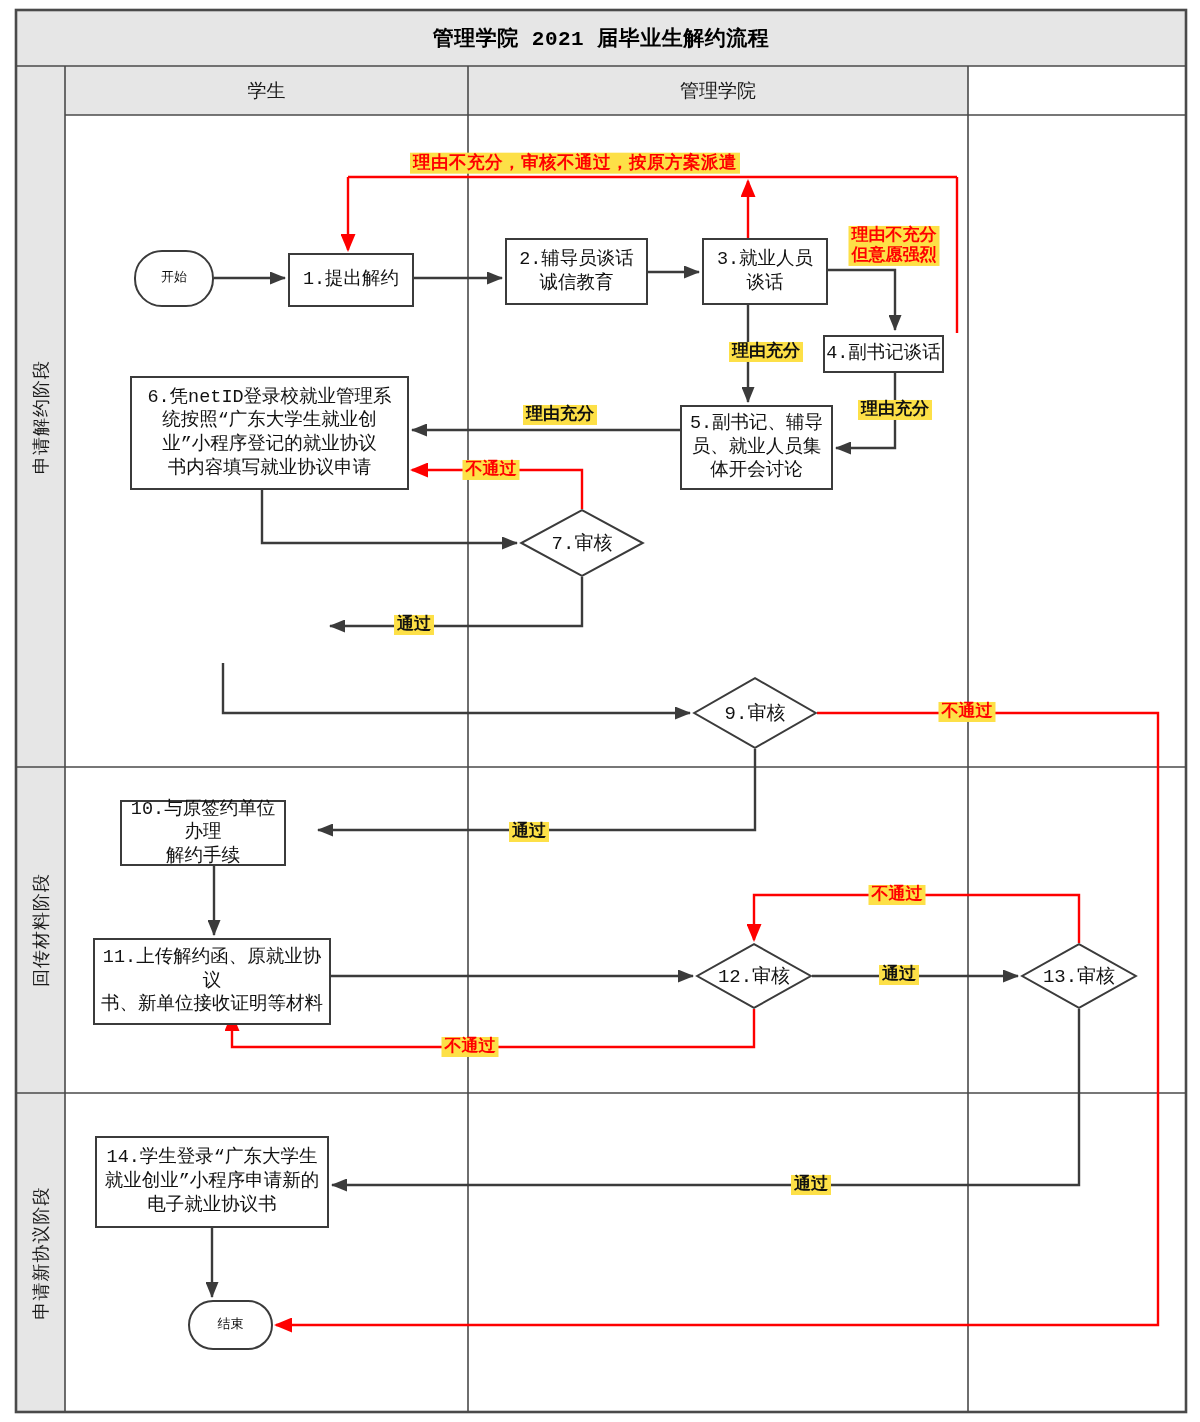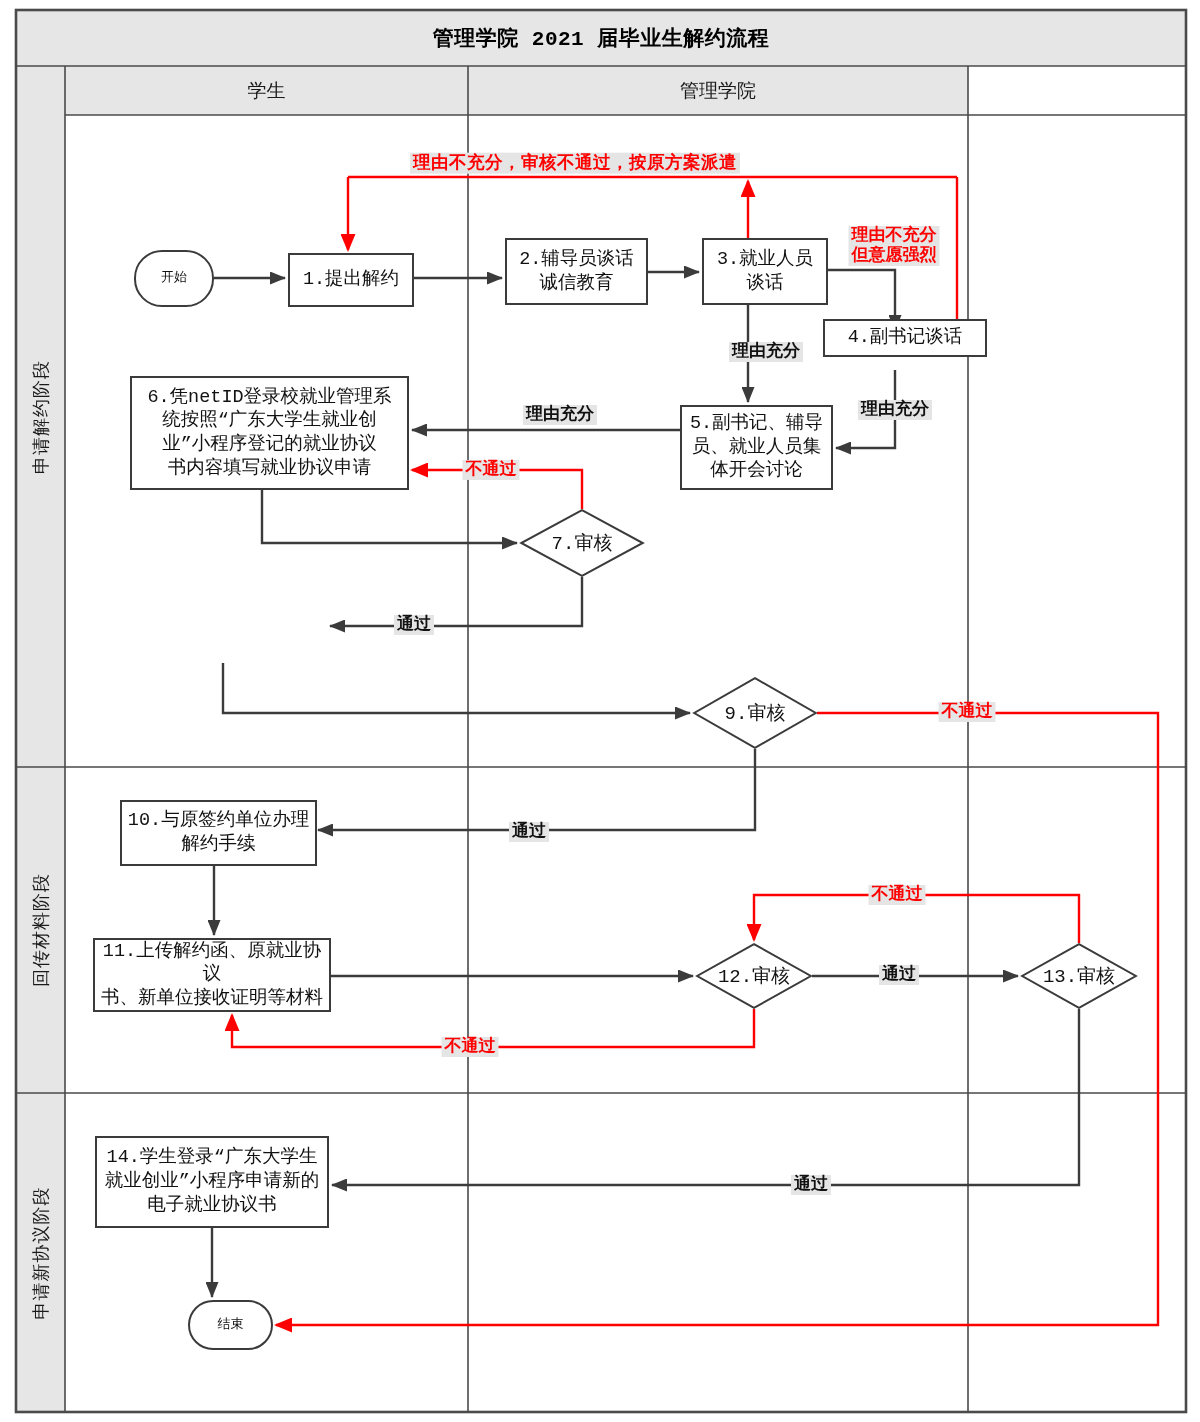--- a/index.html
+++ b/index.html
@@ -34,21 +34,21 @@
   .diamond{position:absolute;}
   .diamond svg{position:absolute;left:0;top:0;width:100%;height:100%;overflow:visible;}
   .diamond polygon{fill:#ffffff;stroke:#3b3b3b;stroke-width:2;}
   .dlabel{
     position:absolute;left:0;top:0;width:100%;height:100%;
     display:flex;align-items:center;justify-content:center;
     font-size:19px;color:#111;
   }
   .elabel{
     position:absolute;transform:translate(-50%,-50%);
-    font-weight:bold;font-size:17px;line-height:1.18;color:#111;background:#e5e5e5;
+    font-weight:bold;font-size:17px;line-height:1.18;color:#111;background:#fde047;
     padding:0 3px;white-space:pre-line;text-align:center;
   }
   .elabel.red{color:#fe0000;}
   .elabel.big{font-size:17.5px;letter-spacing:.5px;}
 </style>
 </head>
 <body>
 
 <div class="canvas">
 
@@ -116,21 +116,21 @@
       <path d="M1079 943 V895 H754 V940" marker-end="url(#mr)"></path>
     </g>
   </svg>
 
   <div class="node terminator" style="left:134px;top:250px;width:80px;height:57px;">开始</div>
   <div class="node" style="left:288px;top:253px;width:126px;height:54px;">1.提出解约</div>
   <div class="node" style="left:505px;top:238px;width:143px;height:67px;">2.辅导员谈话
 诚信教育</div>
   <div class="node" style="left:702px;top:238px;width:126px;height:67px;">3.就业人员
 谈话</div>
-  <div class="node" style="left:823px;top:319px;width:164px;height:38px;">4.副书记谈话</div>
+  <div class="node" style="left:823px;top:335px;width:121px;height:38px;">4.副书记谈话</div>
   <div class="node" style="left:680px;top:405px;width:153px;height:85px;">5.副书记、辅导
 员、就业人员集
 体开会讨论</div>
   <div class="node" style="left:130px;top:376px;width:279px;height:114px;">6.凭netID登录校就业管理系
 统按照“广东大学生就业创
 业”小程序登记的就业协议
 书内容填写就业协议申请</div>
 
   <div class="diamond" style="left:520px;top:509px;width:124px;height:68px;">
     <svg viewBox="0 0 100 60" preserveAspectRatio="none">
@@ -140,23 +140,23 @@
   </div>
 
 
   <div class="diamond" style="left:693px;top:677px;width:124px;height:72px;">
     <svg viewBox="0 0 100 60" preserveAspectRatio="none">
         <polygon points="50,1 99,30 50,59 1,30" vector-effect="non-scaling-stroke"></polygon>
       </svg>
     <span class="dlabel">9.审核</span>
   </div>
 
-  <div class="node" style="left:120px;top:800px;width:197px;height:66px;">10.与原签约单位办理
+  <div class="node" style="left:120px;top:800px;width:166px;height:66px;">10.与原签约单位办理
 解约手续</div>
-  <div class="node" style="left:93px;top:938px;width:238px;height:74px;">11.上传解约函、原就业协议
+  <div class="node" style="left:93px;top:938px;width:238px;height:87px;">11.上传解约函、原就业协议
 书、新单位接收证明等材料</div>
 
   <div class="diamond" style="left:696px;top:943px;width:116px;height:66px;">
     <svg viewBox="0 0 100 60" preserveAspectRatio="none">
         <polygon points="50,1 99,30 50,59 1,30" vector-effect="non-scaling-stroke"></polygon>
       </svg>
     <span class="dlabel">12.审核</span>
   </div>
 
   <div class="diamond" style="left:1021px;top:943px;width:116px;height:66px;">

